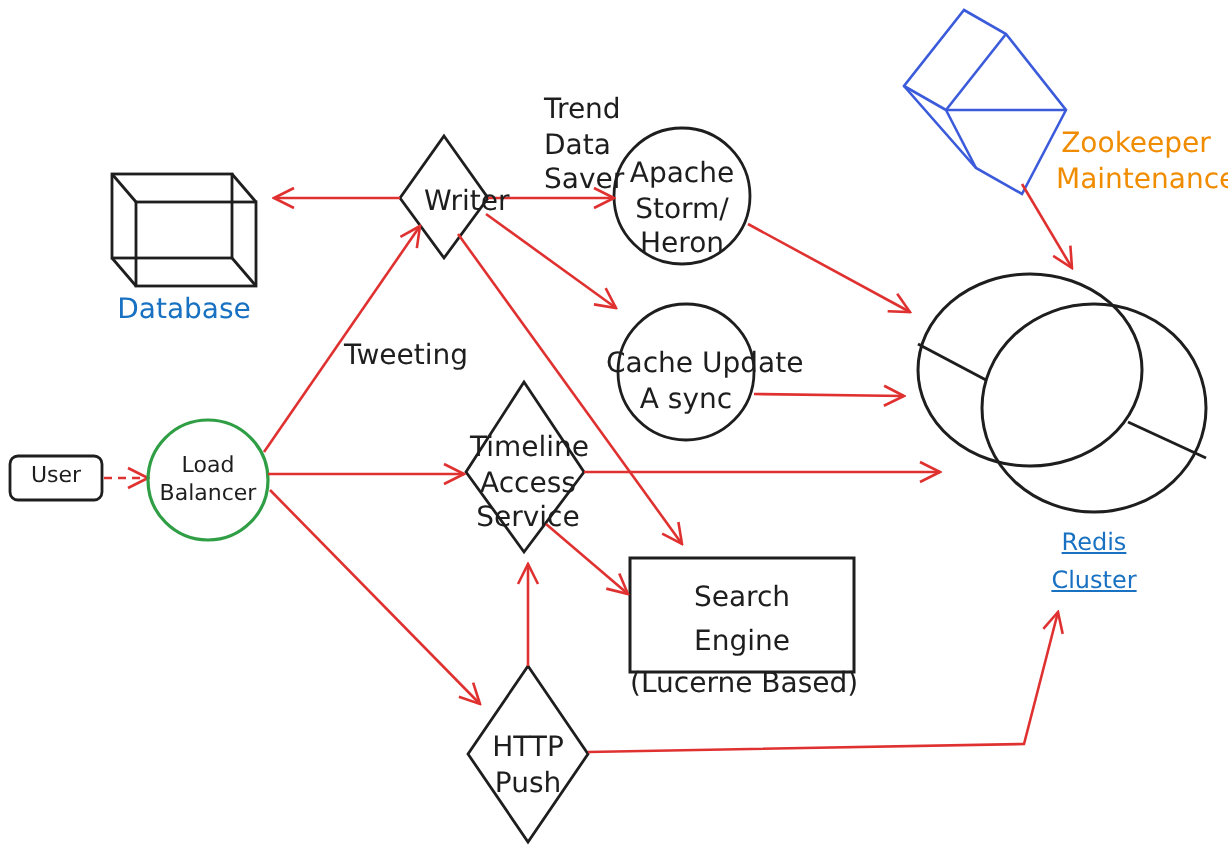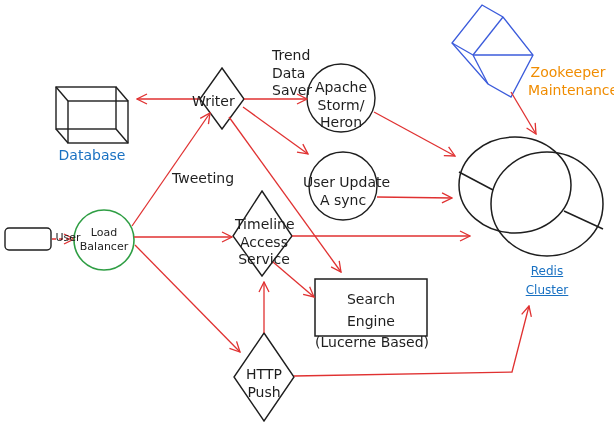--- a/index.html
+++ b/index.html
@@ -73,34 +73,34 @@
     <line x1="264" y1="333" x2="264" y2="282" marker-end="url(#ah)"></line>
     <line x1="292" y1="236" x2="470" y2="236" marker-end="url(#ah)"></line>
     <line x1="273" y1="262" x2="314" y2="297" marker-end="url(#ah)"></line>
     <line x1="374" y1="112" x2="455" y2="156" marker-end="url(#ah)"></line>
     <line x1="377" y1="197" x2="452" y2="198" marker-end="url(#ah)"></line>
     <line x1="511" y1="92" x2="536" y2="134" marker-end="url(#ah)"></line>
     <polyline points="294,376 512,372 529,306" marker-end="url(#ah)"></polyline>
   </g>
 </svg>
 
-<div class="lbl s11" style="left:5px;top:231px;width:46px;padding-left:40px;">User</div>
+<div class="lbl s11" style="left:5px;top:231px;width:46px;">User</div>
 <div class="lbl s11" style="left:74px;top:226px;width:60px;">Load
 Balancer</div>
-<div class="lbl s9" style="left:192px;top:93px;width:32px;text-align:center;">Writer</div>
+<div class="lbl s9" style="left:212px;top:93px;width:32px;text-align:center;">Writer</div>
 <div class="lbl s9" style="left:52px;top:147px;width:80px;color:#1971c2;">Database</div>
 <div class="lbl s9" style="left:235px;top:216px;width:58px;">Timeline
 Access
 Service</div>
 <div class="lbl s9" style="left:234px;top:366px;width:60px;">HTTP
 Push</div>
 <div class="lbl s9" style="left:307px;top:79px;width:68px;">Apache
 Storm/
 Heron</div>
-<div class="lbl s9" style="left:303px;top:174px;width:80px;">User Update
+<div class="lbl s9" style="left:303px;top:174px;width:80px;">Cache Update
 A sync</div>
 <div class="lbl s9" style="left:315px;top:289px;width:112px;line-height:1.55;">Search
 Engine
 (Lucerne Based)</div>
 <div class="lbl s9" style="left:528px;top:64px;width:80px;color:#f08c00;">Zookeeper
 Maintenance</div>
 <div class="lbl s12" style="left:517px;top:262px;width:60px;color:#1971c2;line-height:1.6;text-decoration:underline;">Redis
 Cluster</div>
 <div class="lbl s9" style="left:172px;top:170px;width:60px;">Tweeting</div>
 <div class="lbl s9" style="left:272px;top:47px;width:40px;text-align:left;">Trend

